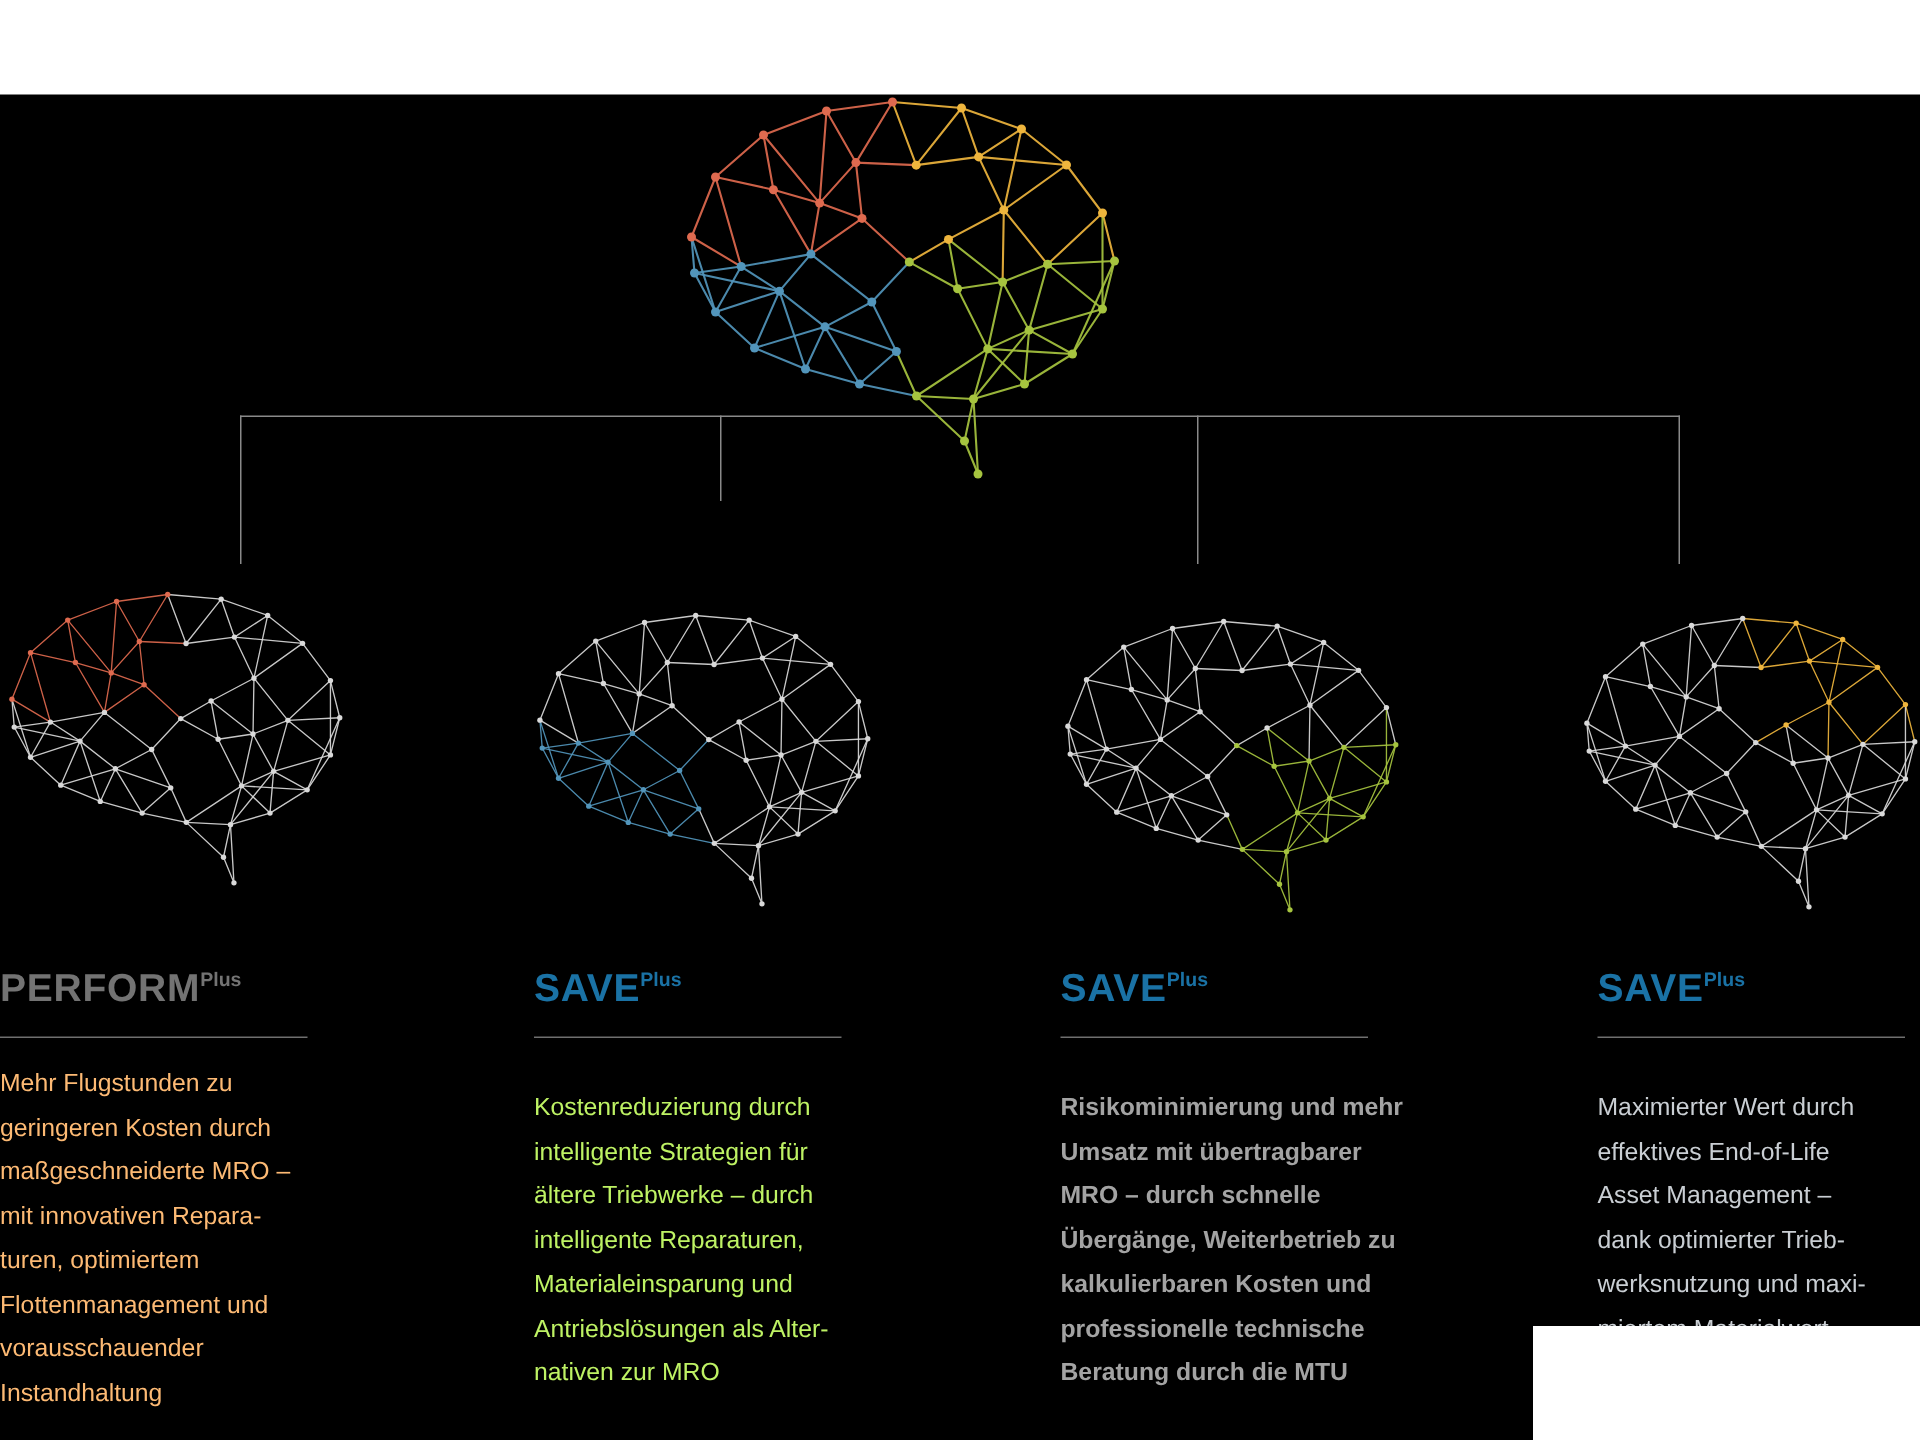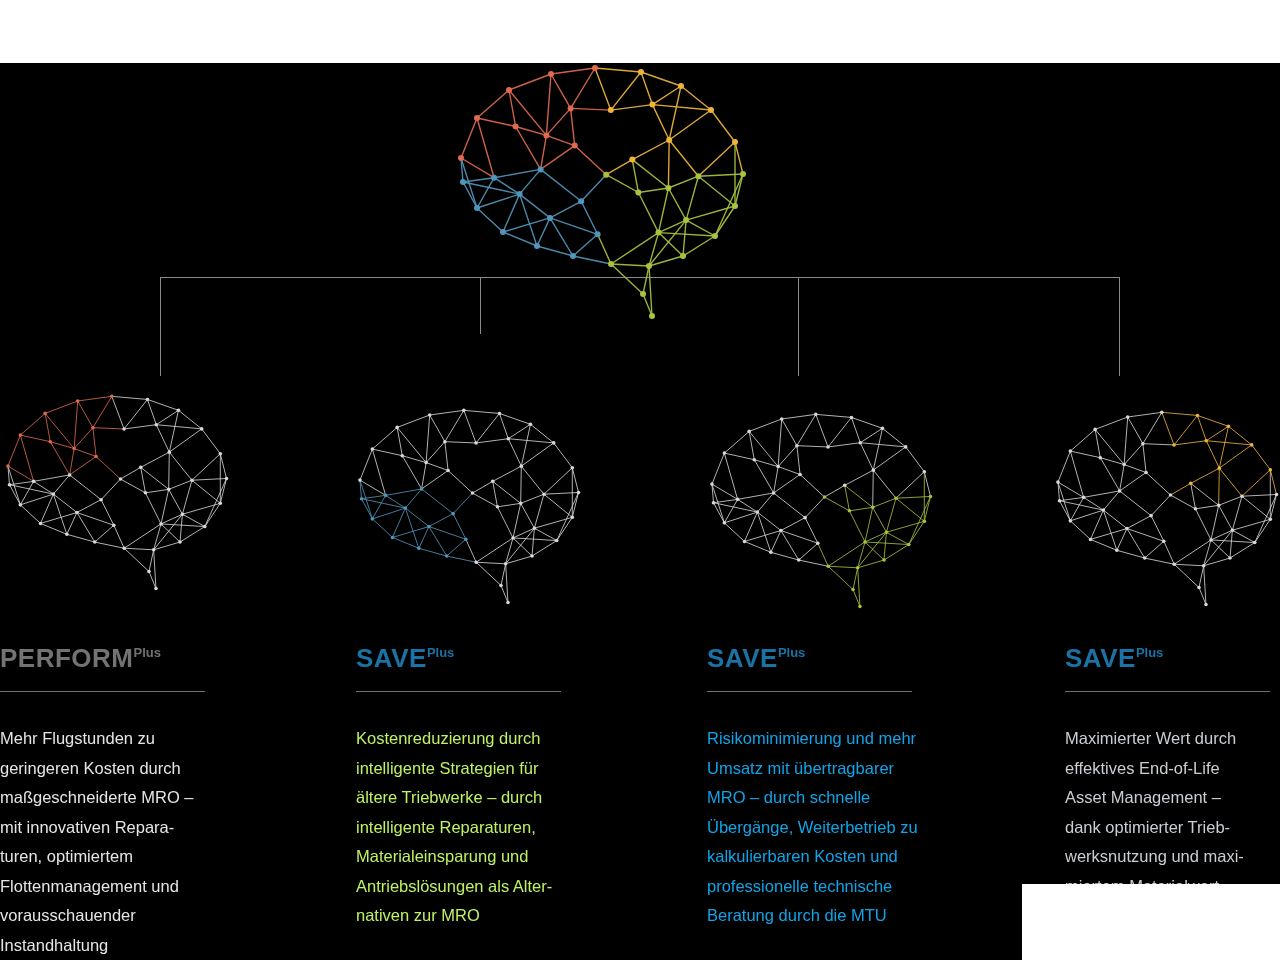--- a/index.html
+++ b/index.html
@@ -747,21 +747,21 @@
       <circle cx="167.8" cy="50.1" r="2.3" fill="#eeb53d"></circle>
       <circle cx="107.0" cy="157.9" r="2.3" fill="#d9d9d9"></circle>
       <circle cx="225.4" cy="128.0" r="2.3" fill="#d9d9d9"></circle>
       <circle cx="200.0" cy="234.0" r="2.3" fill="#d9d9d9"></circle>
       <circle cx="209.0" cy="256.0" r="2.3" fill="#d9d9d9"></circle>
     </svg>
 
   <div class="col" style="left:0px">
     <div class="title" style="color: #737373;"><span>PERFORM</span><span class="sup">Plus</span></div>
     <div class="divider"></div>
-    <div class="desc" style="color: #e5e5e5;">Mehr Flugstunden zu
+    <div class="desc" style="color: #fdba74; margin-top: 16px;">Mehr Flugstunden zu
 geringeren Kosten durch
 maßgeschneiderte MRO –
 mit innovativen Repara-
 turen, optimiertem
 Flottenmanagement und
 vorausschauender
 Instandhaltung</div>
   </div>
 
   <div class="col" style="left:356px">
@@ -772,21 +772,21 @@
 ältere Triebwerke – durch
 intelligente Reparaturen,
 Materialeinsparung und
 Antriebslösungen als Alter-
 nativen zur MRO</div>
   </div>
 
   <div class="col" style="left:707px">
     <div class="title" style="color: rgb(26, 114, 165);"><span>SAVE</span><span class="sup">Plus</span></div>
     <div class="divider"></div>
-    <div class="desc" style="color: #0ea5e9;">Risikominimierung und mehr
+    <div class="desc" style="color: #a3a3a3; font-weight: bold;">Risikominimierung und mehr
 Umsatz mit übertragbarer
 MRO – durch schnelle
 Übergänge, Weiterbetrieb zu
 kalkulierbaren Kosten und
 professionelle technische
 Beratung durch die MTU</div>
   </div>
 
   <div class="col" style="left:1065px">
     <div class="title" style="color: rgb(26, 114, 165);"><span>SAVE</span><span class="sup">Plus</span></div>

